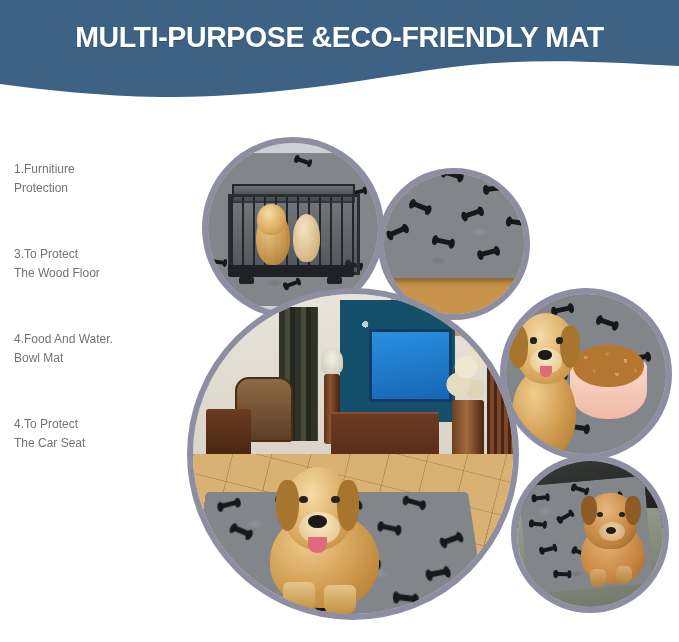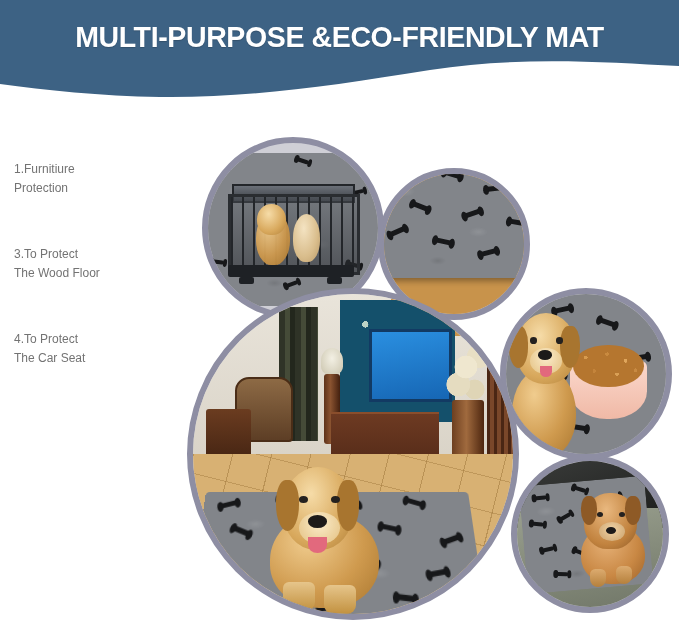--- a/index.html
+++ b/index.html
@@ -300,20 +300,22 @@
                C100,96 45,90 0,84 Z" fill="#3d6284"></path>
     </svg>
     <div class="header-title">MULTI-PURPOSE &amp;ECO-FRIENDLY MAT</div>
   </div>
 
   <div class="feature-list">
     <div class="feature-item">1.Furnitiure
    Protection</div>
     <div class="feature-item">3.To Protect
    The Wood Floor</div>
+    <div class="feature-item">4.Food And Water.
+   Bowl Mat</div>
     <div class="feature-item">4.To Protect
    The Car Seat</div>
   </div>
 
   <div class="collage">
 
     <div class="photo-circle" style="left:511px; top:455px; width:158px; height:158px; z-index:2;">
       <div class="scene">
         <div class="car-dark" style="left:0; top:0; width:100%; height:46%;"></div>
         <div class="car-seat" style="left:-6%; top:32%; width:112%; height:72%;"></div>

